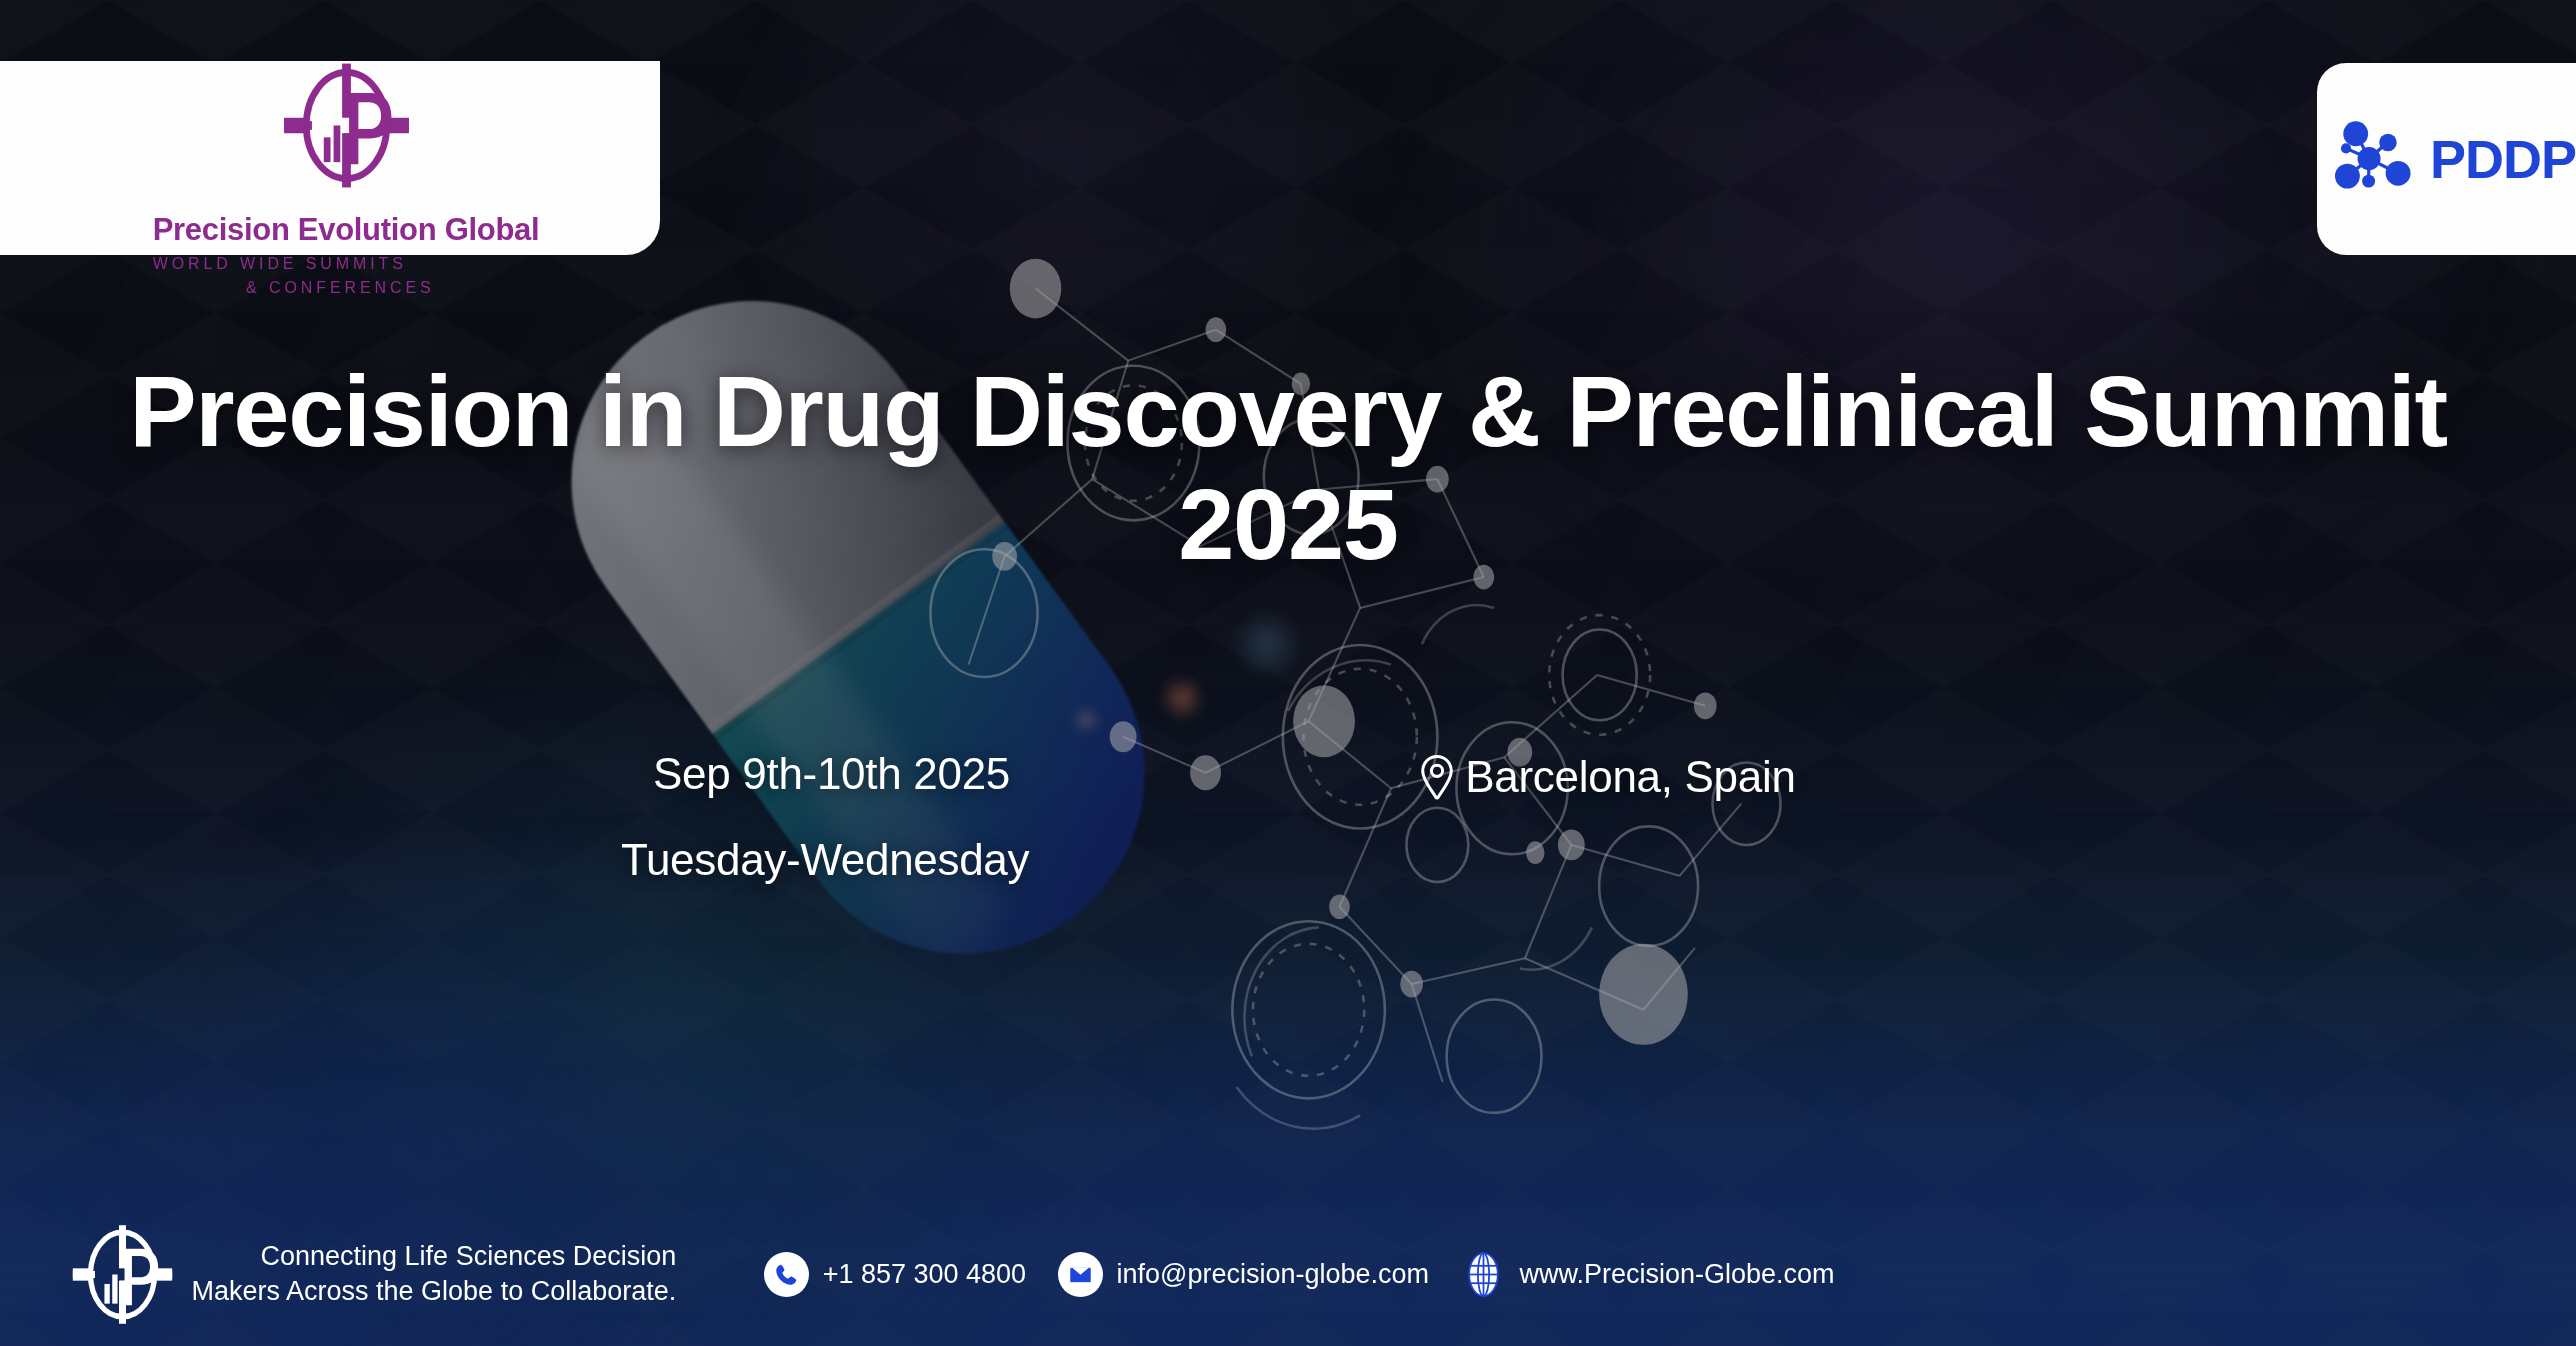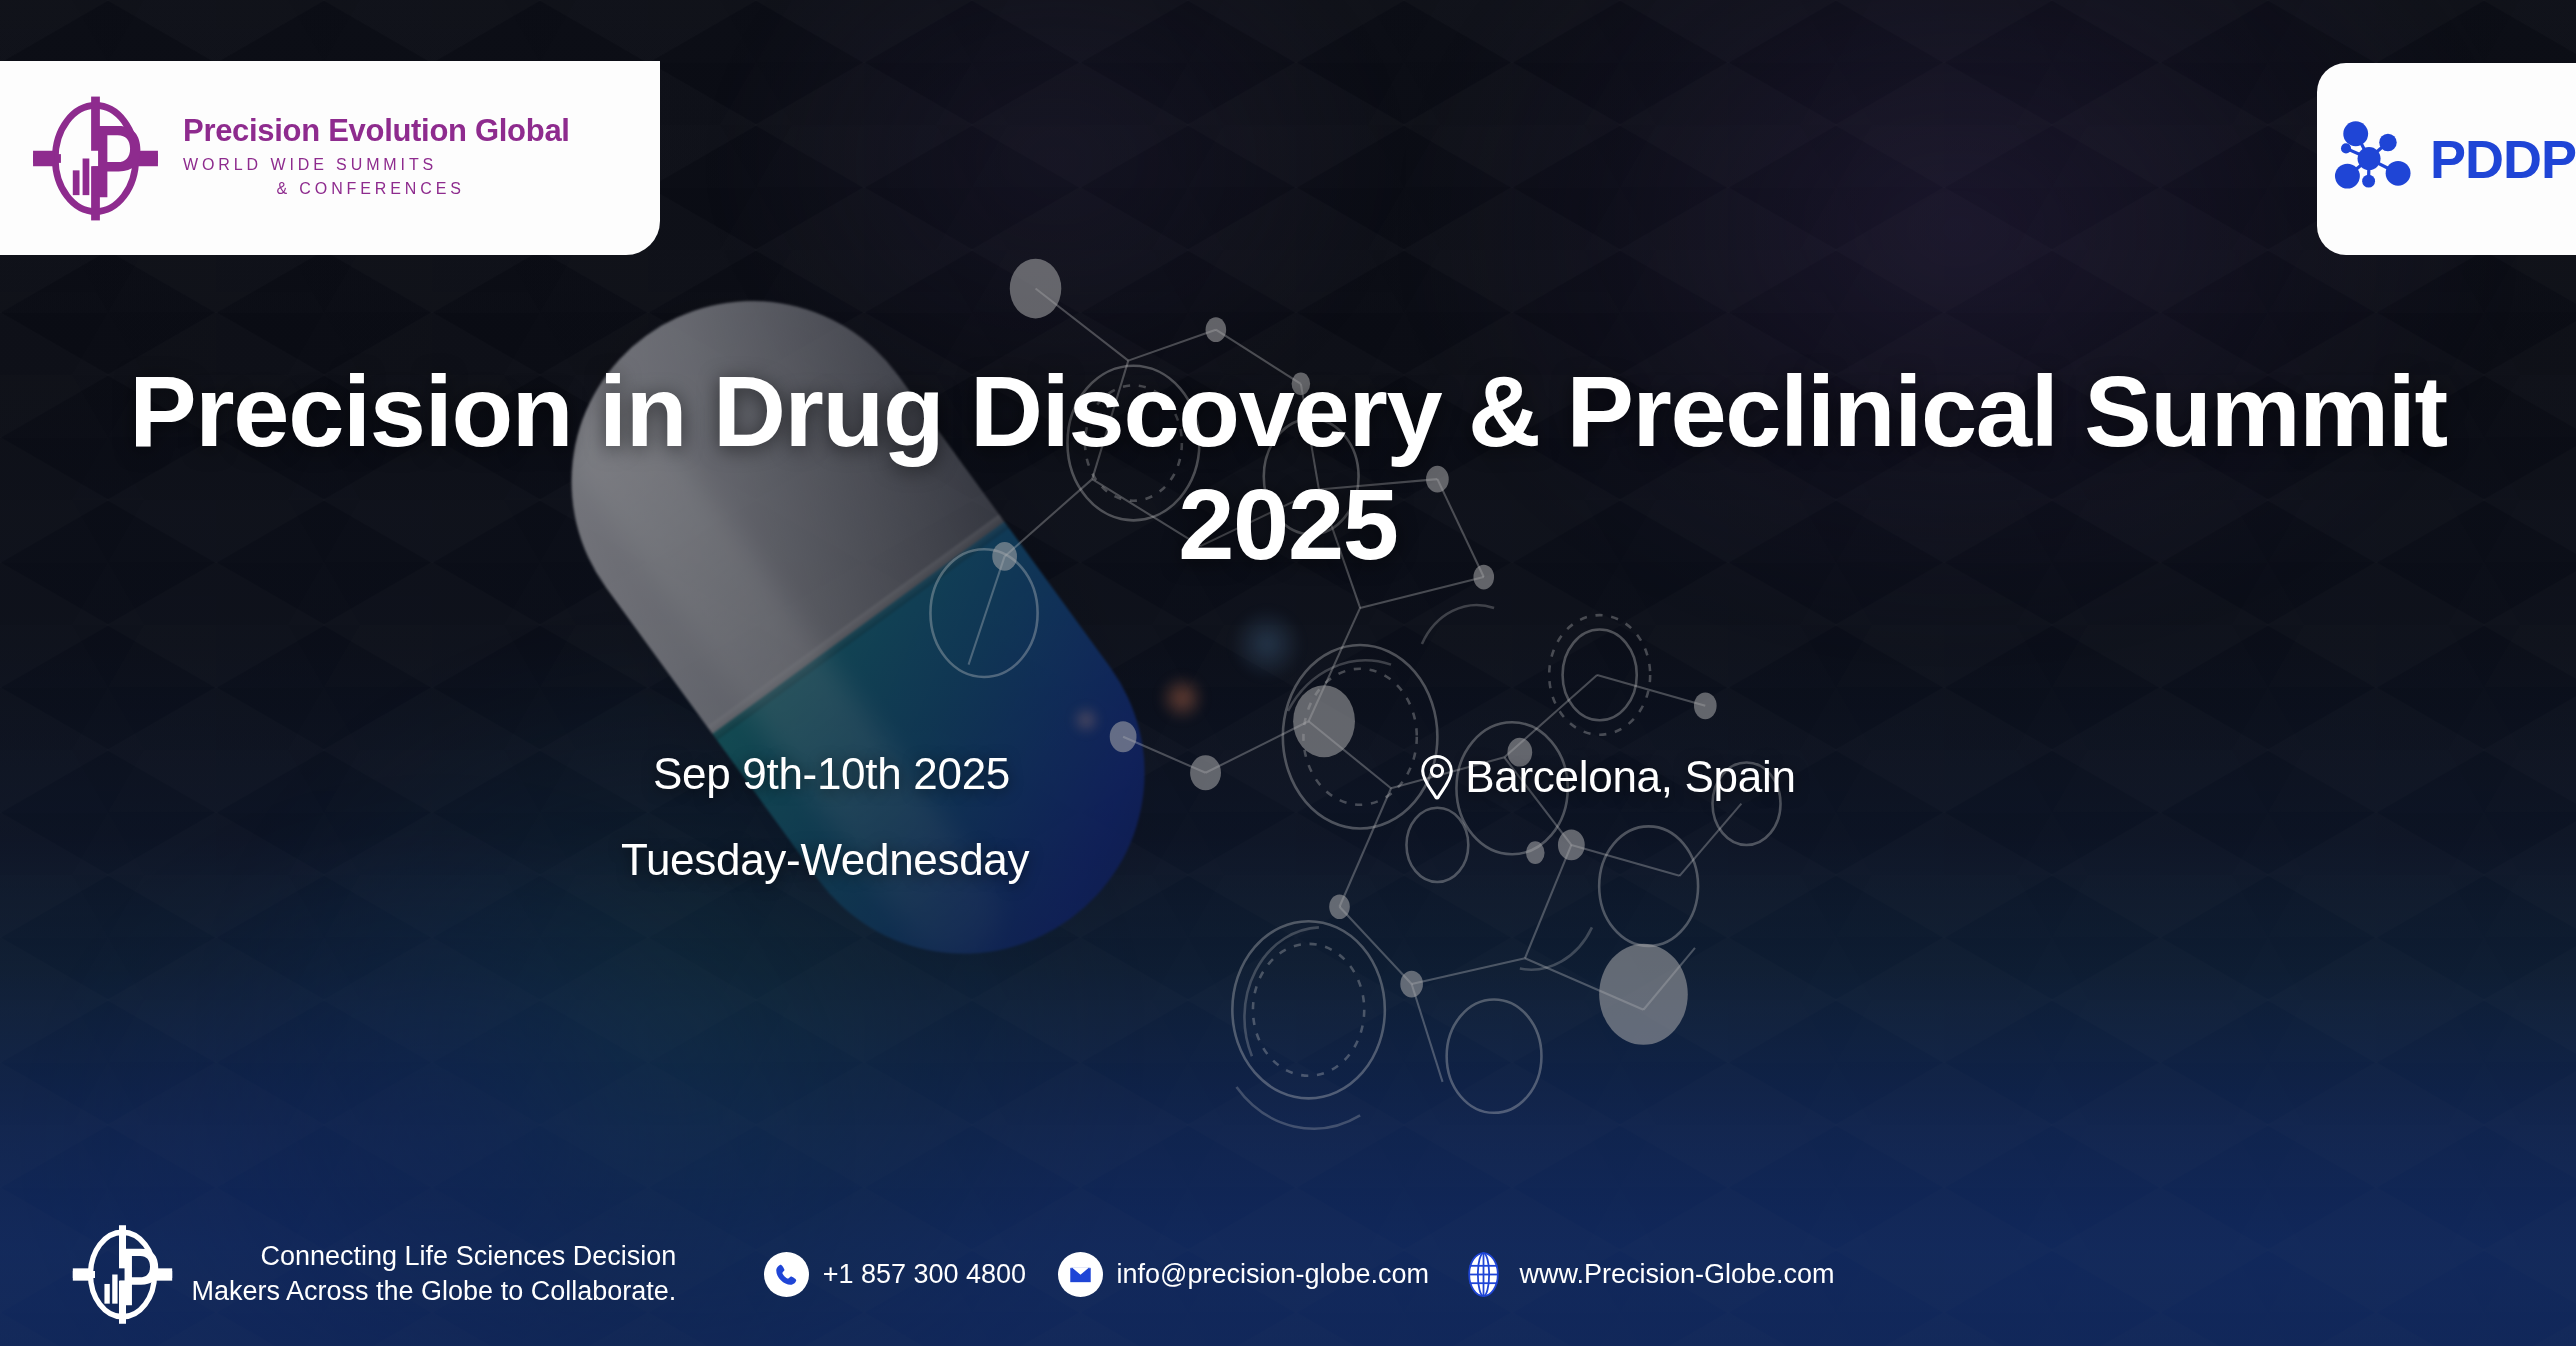--- a/index.html
+++ b/index.html
@@ -135,21 +135,21 @@
   
   .molecules { position:absolute; inset:0; pointer-events:none; }
 
   
   .logo-card {
     position:absolute; left:0; top:61px;
     width:660px; height:194px;
     background:#fdfdfd;
     border-radius:0 0 34px 0;
     display:flex; align-items:center;
-    padding-left:32px; gap:24px;
+    padding-left:32px; gap:24px;flex-direction:column;
   }
   .peg-mark { width:127px; height:129px; flex:none; }
   .peg-text { display:flex; flex-direction:column; }
   .peg-name {
     font-size:31px; font-weight:700; color:#8e2b8e;
     letter-spacing:-0.3px; line-height:1.06; white-space:nowrap;
   }
   .peg-sub1, .peg-sub2 {
     font-size:16px; font-weight:500; color:#8e2b8e;
     letter-spacing:3.9px; line-height:1.5; white-space:nowrap;

